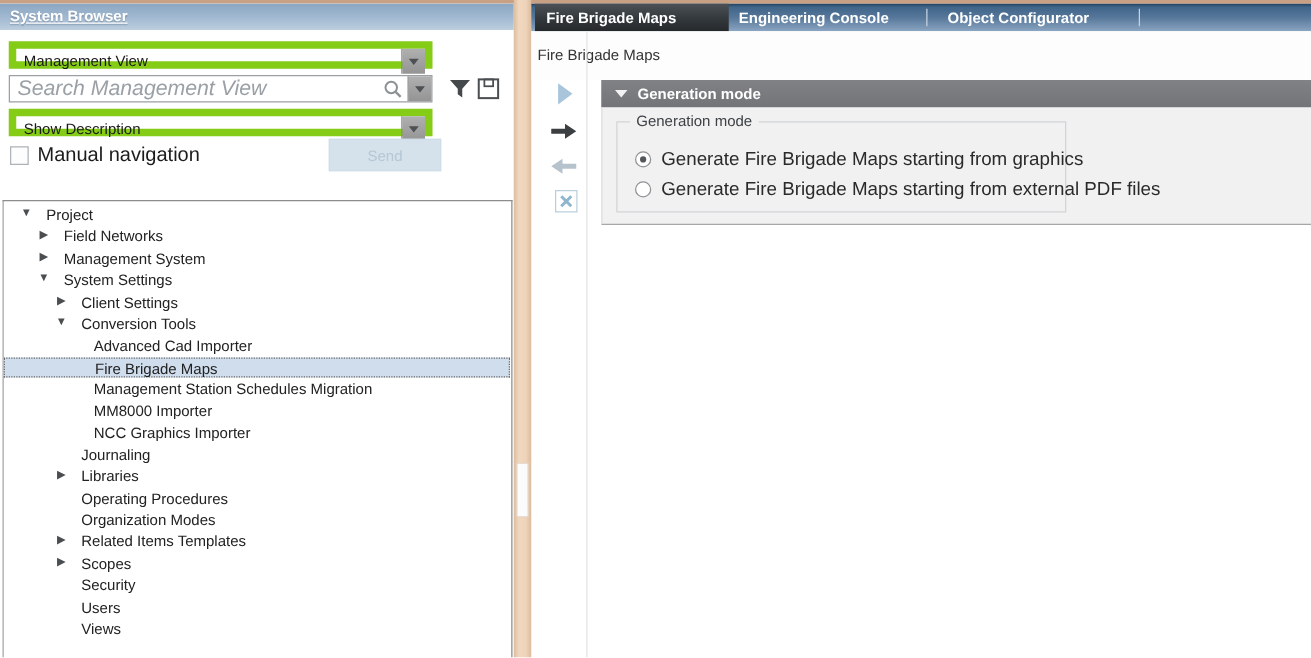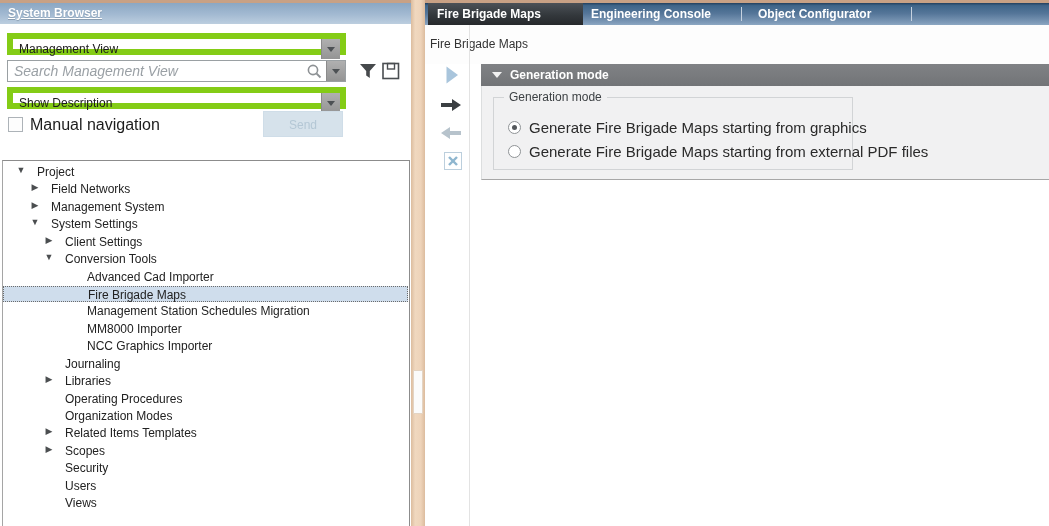--- a/index.html
+++ b/index.html
@@ -23,39 +23,39 @@
   .combo{position:absolute;left:7px;width:339px;height:22px;background:#fff;
     border:6px solid #84cc16;box-sizing:border-box;}
   .combo .val{position:absolute;left:6px;top:1px;line-height:18px;font-size:12px;color:#1b1b1b;white-space:nowrap;}
   .dd-btn{position:absolute;right:0;top:0;width:19px;height:20px;
     background:linear-gradient(180deg,#b0b0b0,#949494);border-left:1px solid #8b8b8b;box-sizing:border-box;}
   .dd-btn::after{content:"";position:absolute;left:5px;top:8px;width:0;height:0;
     border:4px solid transparent;border-top:5px solid #4d5154;}
   .search-box{position:absolute;left:7px;top:57px;width:339px;height:22px;background:#fff;
     border:1px solid #9aa0a3;box-sizing:border-box;}
   .search-box input{position:absolute;left:0;top:0;width:295px;height:20px;border:none;outline:none;
-    padding:0 0 0 6px;font-family:"Liberation Sans",sans-serif;font-size:14px;color:#333;background:transparent;}
+    padding:0 0 0 6px;font-family:"Liberation Sans",sans-serif;font-size:17px;color:#333;background:transparent;}
   .search-box input::placeholder{color:#9aa0a5;font-style:italic;}
   .mag{position:absolute;right:22px;top:2px;}
   .tool-icon{position:absolute;top:58px;width:20px;height:20px;}
   .checkbox{position:absolute;left:8px;top:114px;width:15px;height:15px;background:#fdfdfd;
     border:1px solid #adb3b8;box-sizing:border-box;}
   .chk-label{position:absolute;left:30px;top:113px;font-size:16px;color:#1c1c1c;}
-  .send-btn{position:absolute;left:263px;top:108px;width:80px;height:26px;background:#d6e2eb;
+  .send-btn{position:absolute;left:263px;top:108px;width:90px;height:26px;background:#d6e2eb;
     color:#b4c7d5;font-size:12px;text-align:center;line-height:26px;border:1px solid #cfdde8;box-sizing:border-box;}
   
   .tree{position:absolute;left:2px;top:157px;width:408px;height:366px;background:#ffffff;
     border-top:1px solid #8c8c8c;border-left:1px solid #a5a5a5;border-right:1px solid #8c8c8c;box-sizing:border-box;}
   .trow{position:absolute;left:0;right:1px;height:16px;font-size:12px;color:#222;cursor:default;}
   .trow .arr{position:absolute;top:1px;font-size:9px;color:#4b4e50;width:12px;text-align:center;}
   .trow .tlabel{position:absolute;top:0;line-height:16px;white-space:nowrap;}
   .lvl0 .arr{left:12px}.lvl0 .tlabel{left:34px}
   .lvl1 .arr{left:26px}.lvl1 .tlabel{left:48px}
   .lvl2 .arr{left:40px}.lvl2 .tlabel{left:62px}
-  .lvl3 .tlabel{left:84px}
+  .lvl3 .tlabel{left:72px}
   .trow.sel{background:#cfddec;border:1px dotted #6b6b6b;box-sizing:border-box;}
   
   .tabbar{position:absolute;left:425px;top:3px;width:624px;height:22px;
     background:linear-gradient(180deg,#23405e 0,#3f6589 12%,#557699 48%,#7d99b7 88%,#8ca7c2 100%);
     display:flex;align-items:stretch;}
   .tab{font-size:12px;font-weight:bold;color:#ffffff;line-height:22px;white-space:nowrap;box-sizing:border-box;}
   .tab.active{margin-left:3px;width:155px;padding-left:9px;
     background:linear-gradient(180deg,#4c5157 0,#33383c 55%,#26292c 100%);}
   .tab.t2{width:158px;padding-left:8px;}
   .tab.t3{width:169px;padding-left:16px;}

